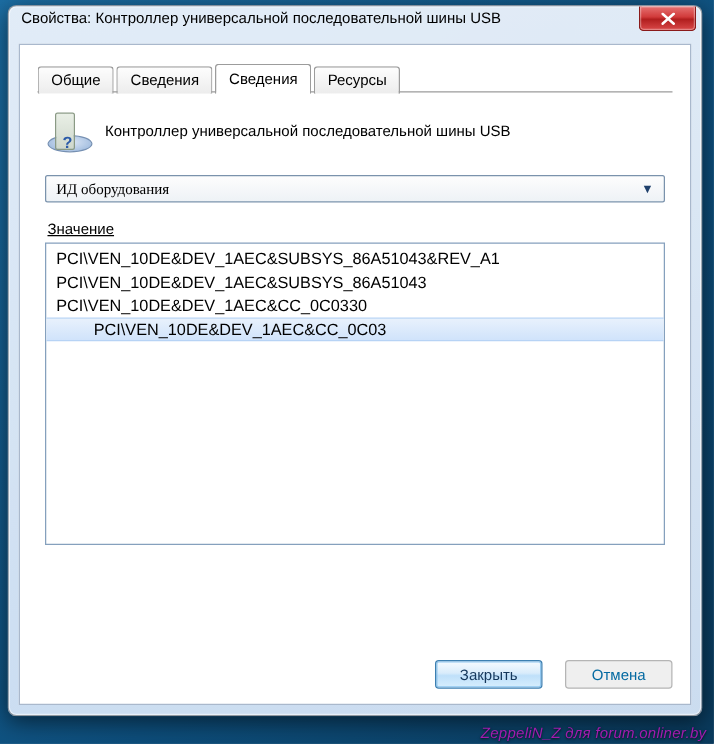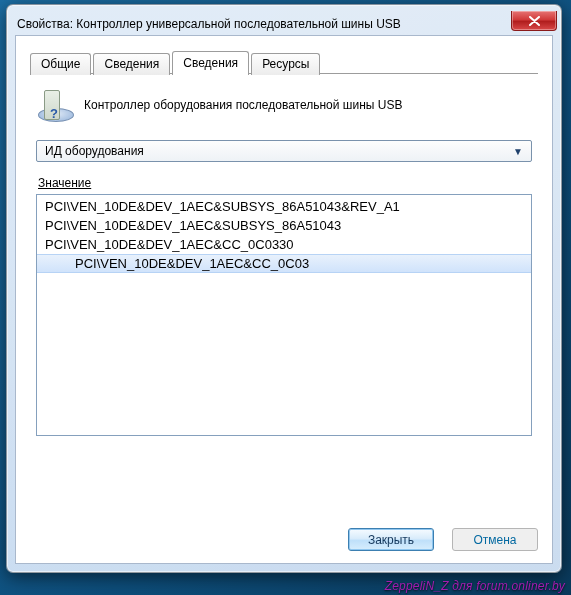--- a/index.html
+++ b/index.html
@@ -25,21 +25,21 @@
     background: linear-gradient(to bottom,
                   rgba(236,243,252,0.95) 0%,
                   rgba(214,229,247,0.95) 100%);
     box-shadow: 0 4px 18px rgba(0,0,0,0.55),
                 inset 0 0 0 1px rgba(255,255,255,0.55);
     box-sizing: border-box;
   }
   .titlebar {
     height: 24px;
     display: flex;
-    align-items: flex-end;
+    align-items: flex-start;
     padding: 2px 4px 0 10px;
     color: #000;
     font-size: 12px;
     position: relative;
   }
   .titlebar .title {
     flex: 1;
     white-space: nowrap;
     overflow: hidden;
   }
@@ -165,21 +165,21 @@
     height: 22px;
     border: 1px solid #7a92ac;
     border-radius: 2px;
     background: linear-gradient(to bottom,#fdfdfd,#eef2f6);
     display: flex;
     align-items: center;
     padding: 0 4px 0 8px;
     font-size: 12px;
     cursor: default;
   }
-  .combo .combo-text { flex:1; }
+  .combo .combo-text { flex:1;font-family:Liberation Serif, serif; }
   .combo .combo-arrow {
     width: 18px;
     text-align: center;
     color:#20416c;
     font-size: 10px;
   }
 
   .value-label {
     margin: 14px 2px 4px 2px;
     text-decoration: underline;
@@ -285,21 +285,21 @@
     </div>
 
     <div class="tab-body">
 
       <div class="device-row">
         <div class="device-icon">
           <div class="disc"></div>
           <div class="box"></div>
           <div class="q">?</div>
         </div>
-        <div class="device-title">Контроллер оборудования последовательной шины USB</div>
+        <div class="device-title">Контроллер универсальной последовательной шины USB</div>
       </div>
 
 
       <div class="combo">
         <span class="combo-text">ИД оборудования</span>
         <span class="combo-arrow">▼</span>
       </div>
 
       <div class="field-label value-label">Значение</div>
 

